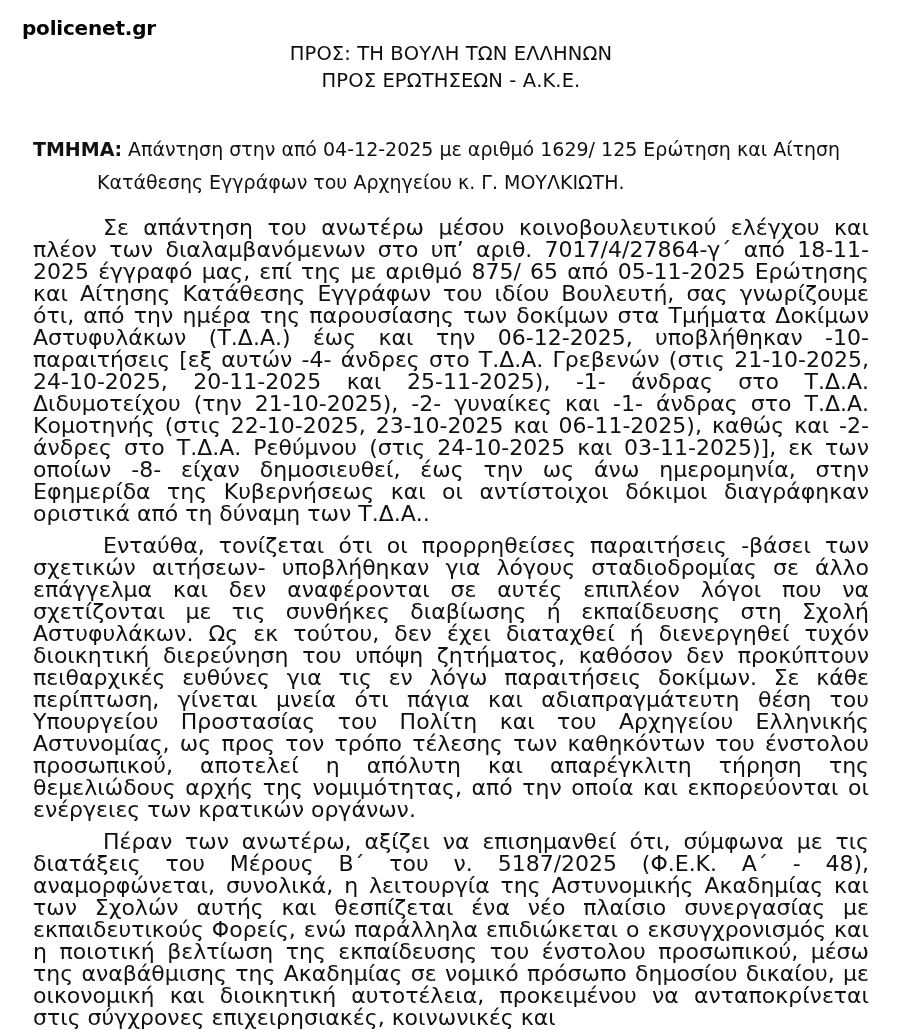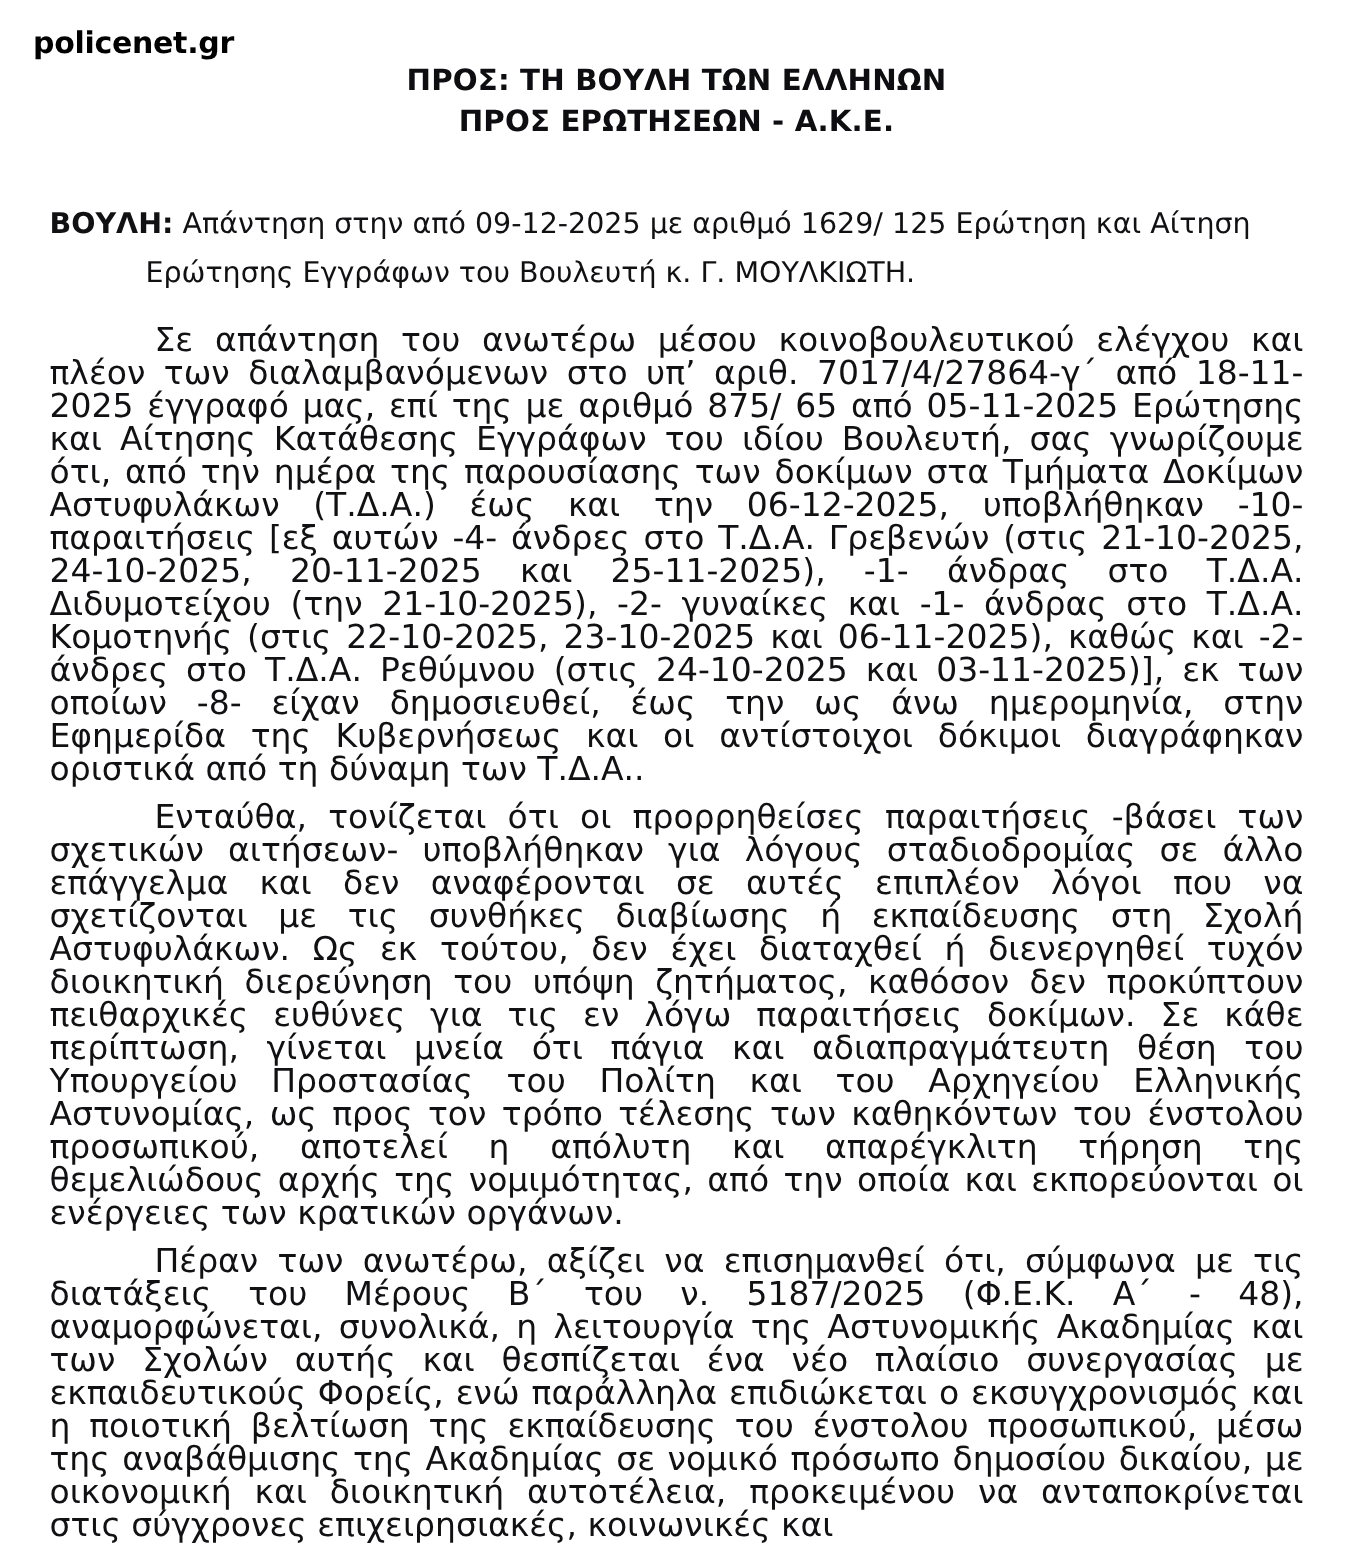--- a/index.html
+++ b/index.html
@@ -41,21 +41,21 @@
   
   .header-block {
     position: absolute;
     left: 0;
     top: 40px;
     width: 902px;
     text-align: center;
   }
   .header-line {
     font-family: "DejaVu Sans", "Liberation Sans", sans-serif;
-    font-weight: 700;
+    font-weight: 400;
     font-size: 19.5px;
     line-height: 27px;
     color: #0e0e12;
     letter-spacing: 0.1px;
     white-space: nowrap;
   }
 
   
   .body-col {
     position: absolute;
@@ -107,23 +107,23 @@
   <div class="watermark">policenet.gr</div>
 
   <div class="header-block">
     <div class="header-line">ΠΡΟΣ: ΤΗ ΒΟΥΛΗ ΤΩΝ ΕΛΛΗΝΩΝ</div>
     <div class="header-line">ΠΡΟΣ ΕΡΩΤΗΣΕΩΝ - Α.Κ.Ε.</div>
   </div>
 
   <div class="body-col">
 
     <div class="subject">
-      <span class="label">ΒΟΥΛΗ:</span>
-      <span>Απάντηση στην από 09-12-2025 με αριθμό 1629/ 125 Ερώτηση και Αίτηση</span>
-      <span class="cont">Ερώτησης Εγγράφων του Βουλευτή κ. Γ. ΜΟΥΛΚΙΩΤΗ.</span>
+      <span class="label">ΤΜΗΜΑ:</span>
+      <span>Απάντηση στην από 04-12-2025 με αριθμό 1629/ 125 Ερώτηση και Αίτηση</span>
+      <span class="cont">Κατάθεσης Εγγράφων του Αρχηγείου κ. Γ. ΜΟΥΛΚΙΩΤΗ.</span>
     </div>
 
     <p class="para">Σε απάντηση του ανωτέρω μέσου κοινοβουλευτικού ελέγχου και πλέον των διαλαμβανόμενων στο υπ’ αριθ. 7017/4/27864-γ΄ από 18-11-2025 έγγραφό μας, επί της με αριθμό 875/ 65 από 05-11-2025 Ερώτησης και Αίτησης Κατάθεσης Εγγράφων του ιδίου Βουλευτή, σας γνωρίζουμε ότι, από την ημέρα της παρουσίασης των δοκίμων στα Τμήματα Δοκίμων Αστυφυλάκων (Τ.Δ.Α.) έως και την 06-12-2025, υποβλήθηκαν -10- παραιτήσεις [εξ αυτών -4- άνδρες στο Τ.Δ.Α. Γρεβενών (στις 21-10-2025, 24-10-2025, 20-11-2025 και 25-11-2025), -1- άνδρας στο Τ.Δ.Α. Διδυμοτείχου (την 21-10-2025), -2- γυναίκες και -1- άνδρας στο Τ.Δ.Α. Κομοτηνής (στις 22-10-2025, 23-10-2025 και 06-11-2025), καθώς και -2- άνδρες στο Τ.Δ.Α. Ρεθύμνου (στις 24-10-2025 και 03-11-2025)], εκ των οποίων -8- είχαν δημοσιευθεί, έως την ως άνω ημερομηνία, στην Εφημερίδα της Κυβερνήσεως και οι αντίστοιχοι δόκιμοι διαγράφηκαν οριστικά από τη δύναμη των Τ.Δ.Α..</p>
 
     <p class="para">Ενταύθα, τονίζεται ότι οι προρρηθείσες παραιτήσεις -βάσει των σχετικών αιτήσεων- υποβλήθηκαν για λόγους σταδιοδρομίας σε άλλο επάγγελμα και δεν αναφέρονται σε αυτές επιπλέον λόγοι που να σχετίζονται με τις συνθήκες διαβίωσης ή εκπαίδευσης στη Σχολή Αστυφυλάκων. Ως εκ τούτου, δεν έχει διαταχθεί ή διενεργηθεί τυχόν διοικητική διερεύνηση του υπόψη ζητήματος, καθόσον δεν προκύπτουν πειθαρχικές ευθύνες για τις εν λόγω παραιτήσεις δοκίμων. Σε κάθε περίπτωση, γίνεται μνεία ότι πάγια και αδιαπραγμάτευτη θέση του Υπουργείου Προστασίας του Πολίτη και του Αρχηγείου Ελληνικής Αστυνομίας, ως προς τον τρόπο τέλεσης των καθηκόντων του ένστολου προσωπικού, αποτελεί η απόλυτη και απαρέγκλιτη τήρηση της θεμελιώδους αρχής της νομιμότητας, από την οποία και εκπορεύονται οι ενέργειες των κρατικών οργάνων.</p>
 
     <p class="para tight">Πέραν των ανωτέρω, αξίζει να επισημανθεί ότι, σύμφωνα με τις διατάξεις του Μέρους Β΄ του ν. 5187/2025 (Φ.Ε.Κ. Α΄ - 48), αναμορφώνεται, συνολικά, η λειτουργία της Αστυνομικής Ακαδημίας και των Σχολών αυτής και θεσπίζεται ένα νέο πλαίσιο συνεργασίας με εκπαιδευτικούς Φορείς, ενώ παράλληλα επιδιώκεται ο εκσυγχρονισμός και η ποιοτική βελτίωση της εκπαίδευσης του ένστολου προσωπικού, μέσω της αναβάθμισης της Ακαδημίας σε νομικό πρόσωπο δημοσίου δικαίου, με οικονομική και διοικητική αυτοτέλεια, προκειμένου να ανταποκρίνεται στις σύγχρονες επιχειρησιακές, κοινωνικές και</p>
 
   </div>
 

